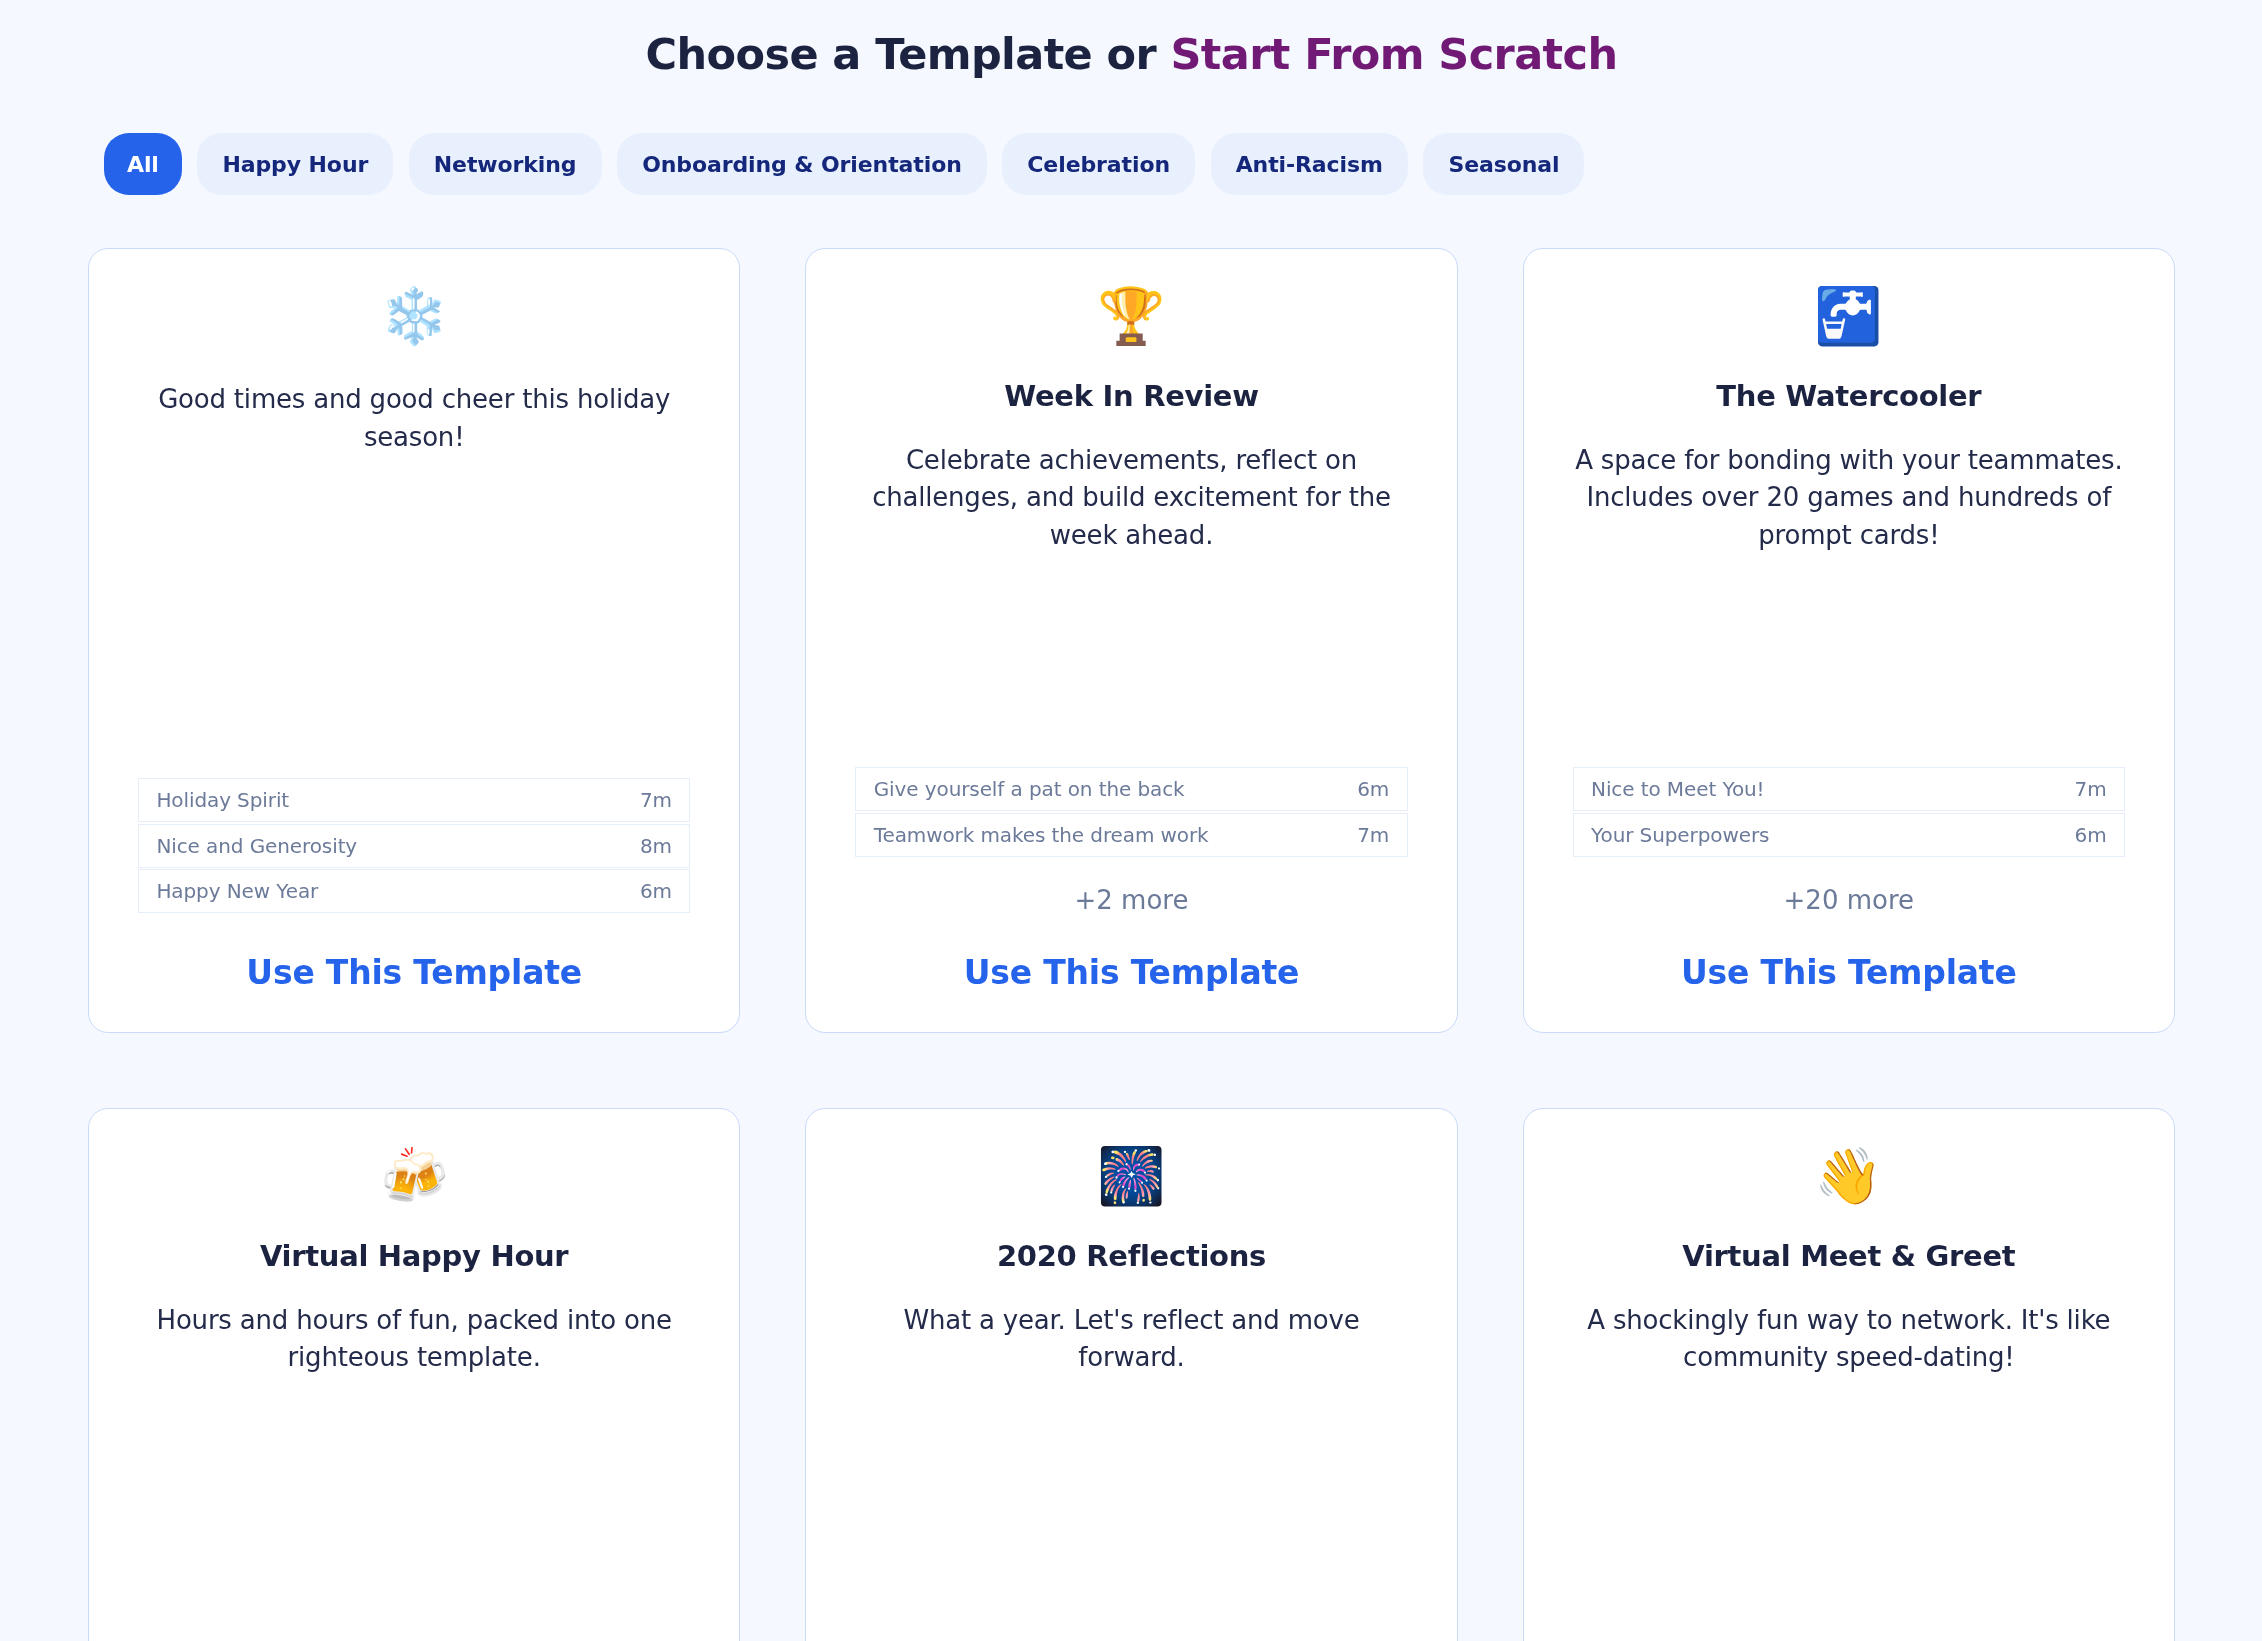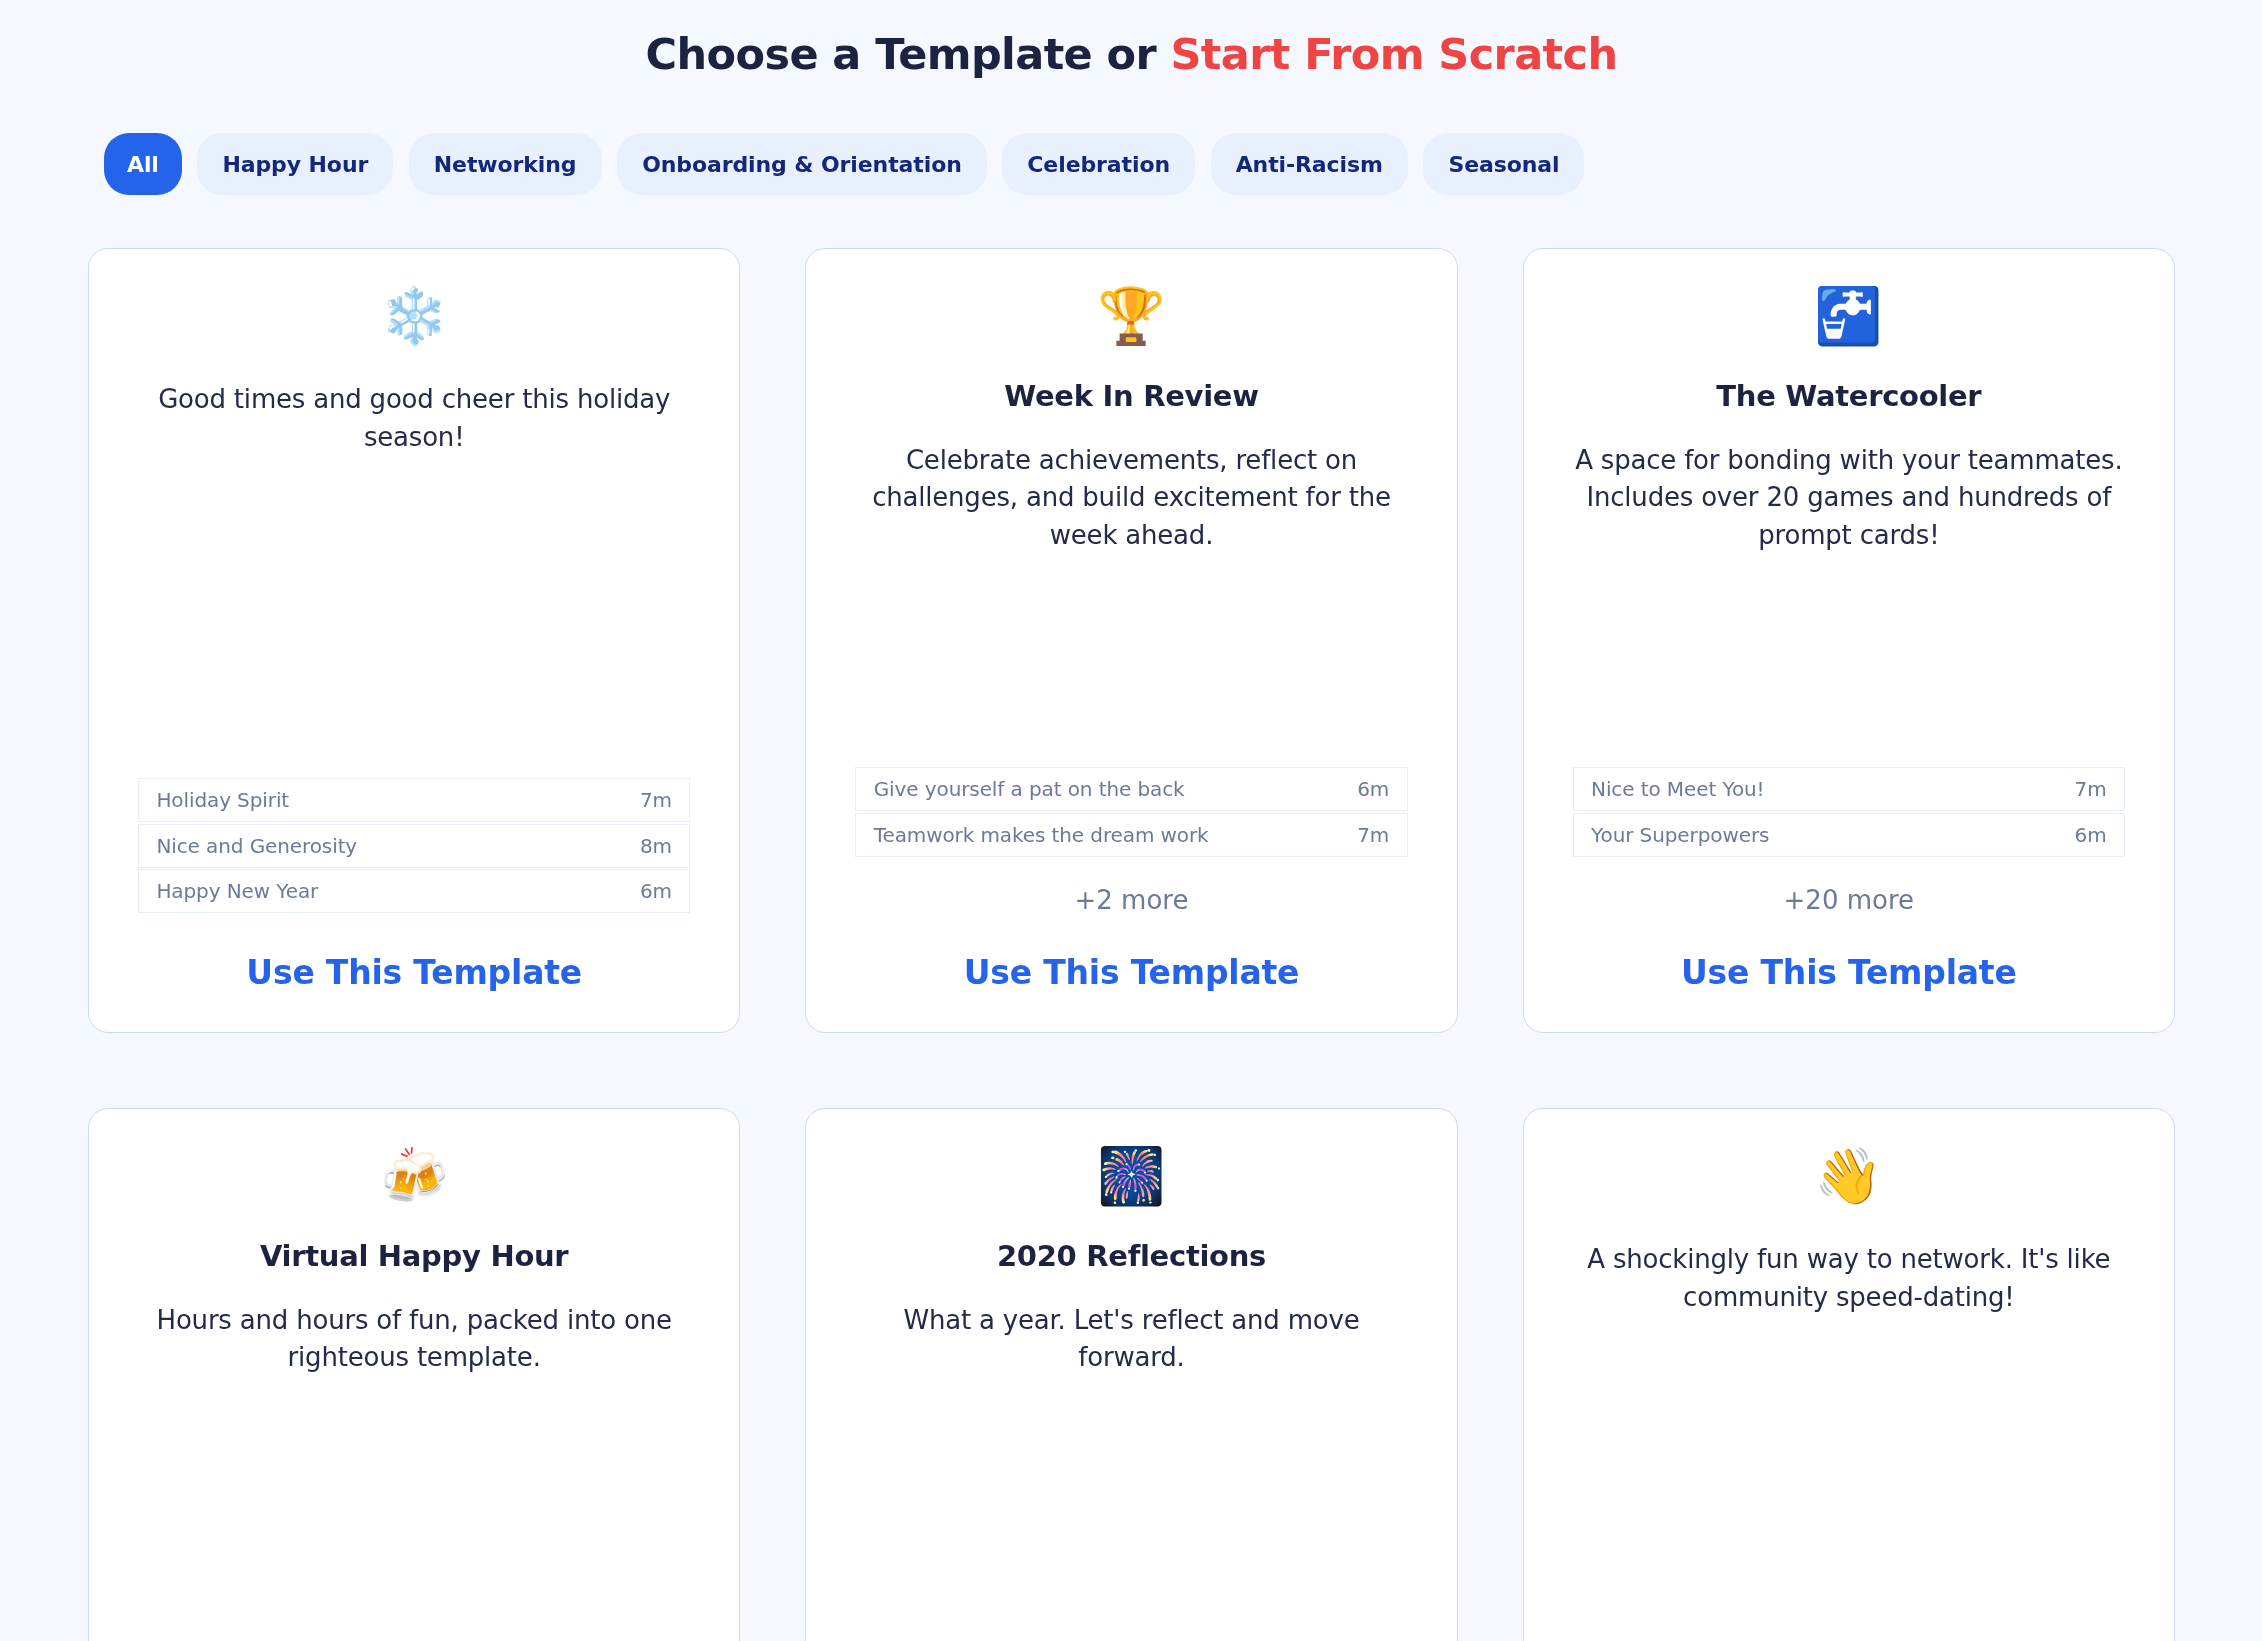--- a/index.html
+++ b/index.html
@@ -20,21 +20,21 @@
   
   .page-title {
     text-align: center;
     padding-top: 27.5px;
     font-size: 43px;
     font-weight: 700;
     letter-spacing: -0.6px;
     color: #1c2340;
     line-height: 1.25;
   }
-  .page-title .accent { color: #ef4444; }
+  .page-title .accent { color: #701a75; }
 
   
   .filters {
     display: flex;
     align-items: center;
     gap: 15.6px;
     padding: 0 0 0 104px;
     margin-top: 58px;
     height: 50px;
     white-space: nowrap;
@@ -238,17 +238,18 @@
       <div class="spacer"></div>
     </section>
     <section class="card">
       <div class="card-emoji">🎆</div>
       <h2 class="card-title">2020 Reflections</h2>
       <p class="card-desc">What a year. Let's reflect and move forward.</p>
       <div class="spacer"></div>
     </section>
     <section class="card">
       <div class="card-emoji">👋</div>
+      <h2 class="card-title">Virtual Meet &amp; Greet</h2>
       <p class="card-desc">A shockingly fun way to network. It's like community speed-dating!</p>
       <div class="spacer"></div>
     </section>
   </main>
 
 
 </body></html>

